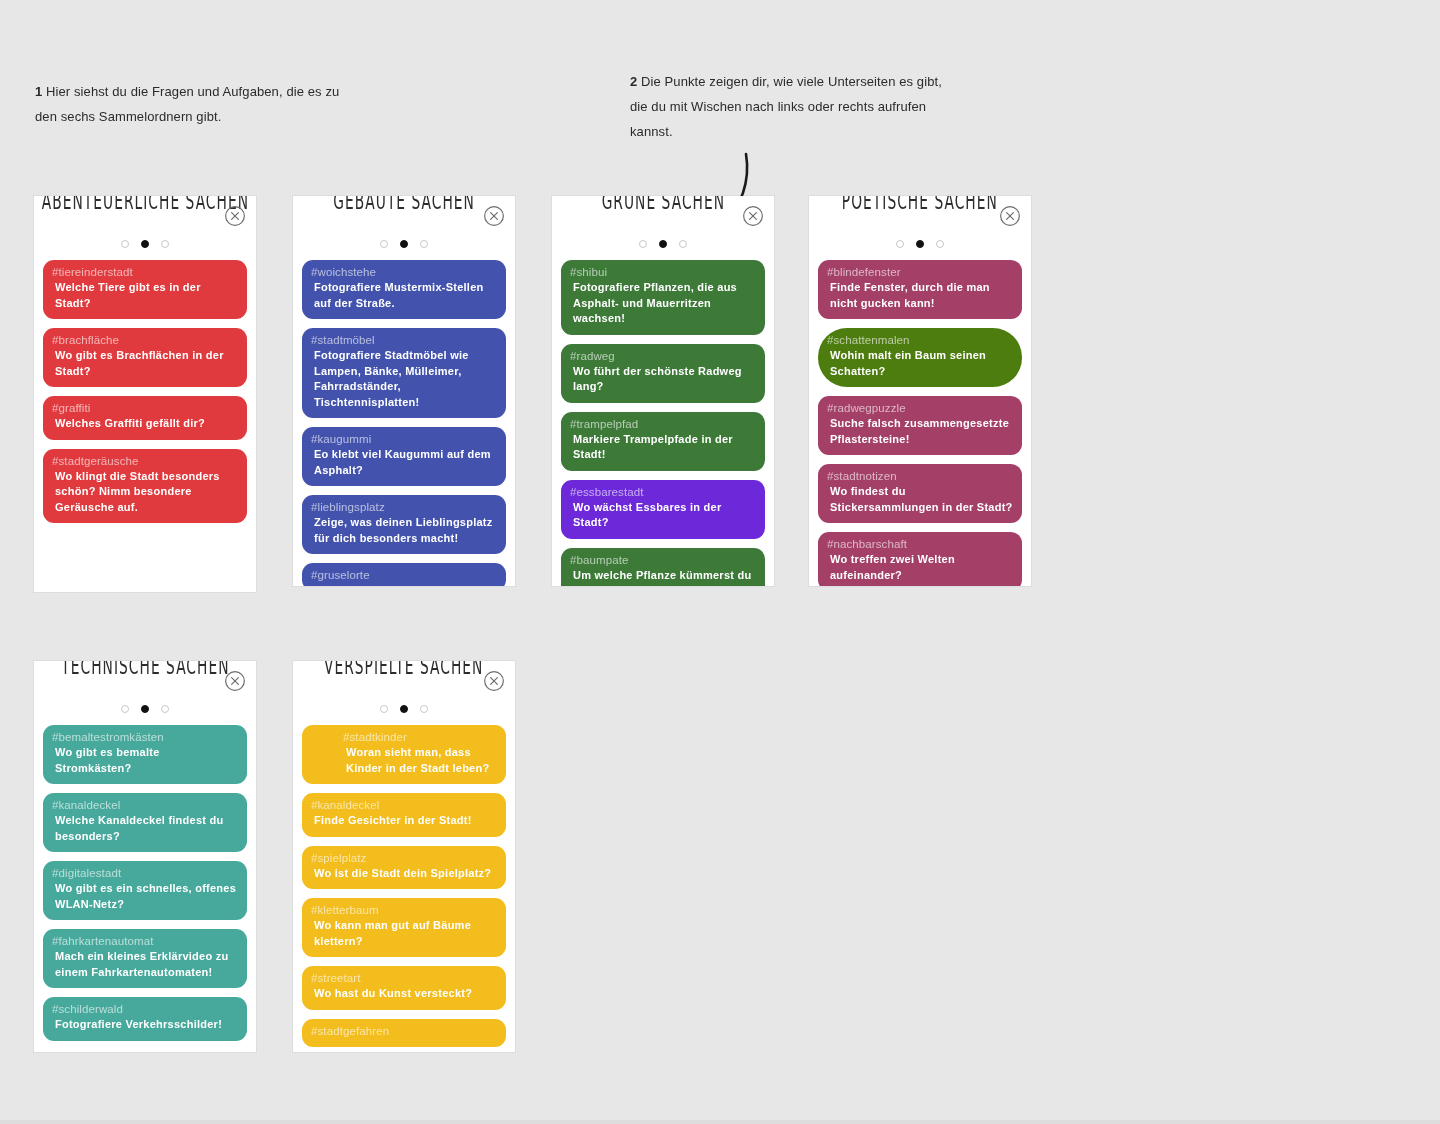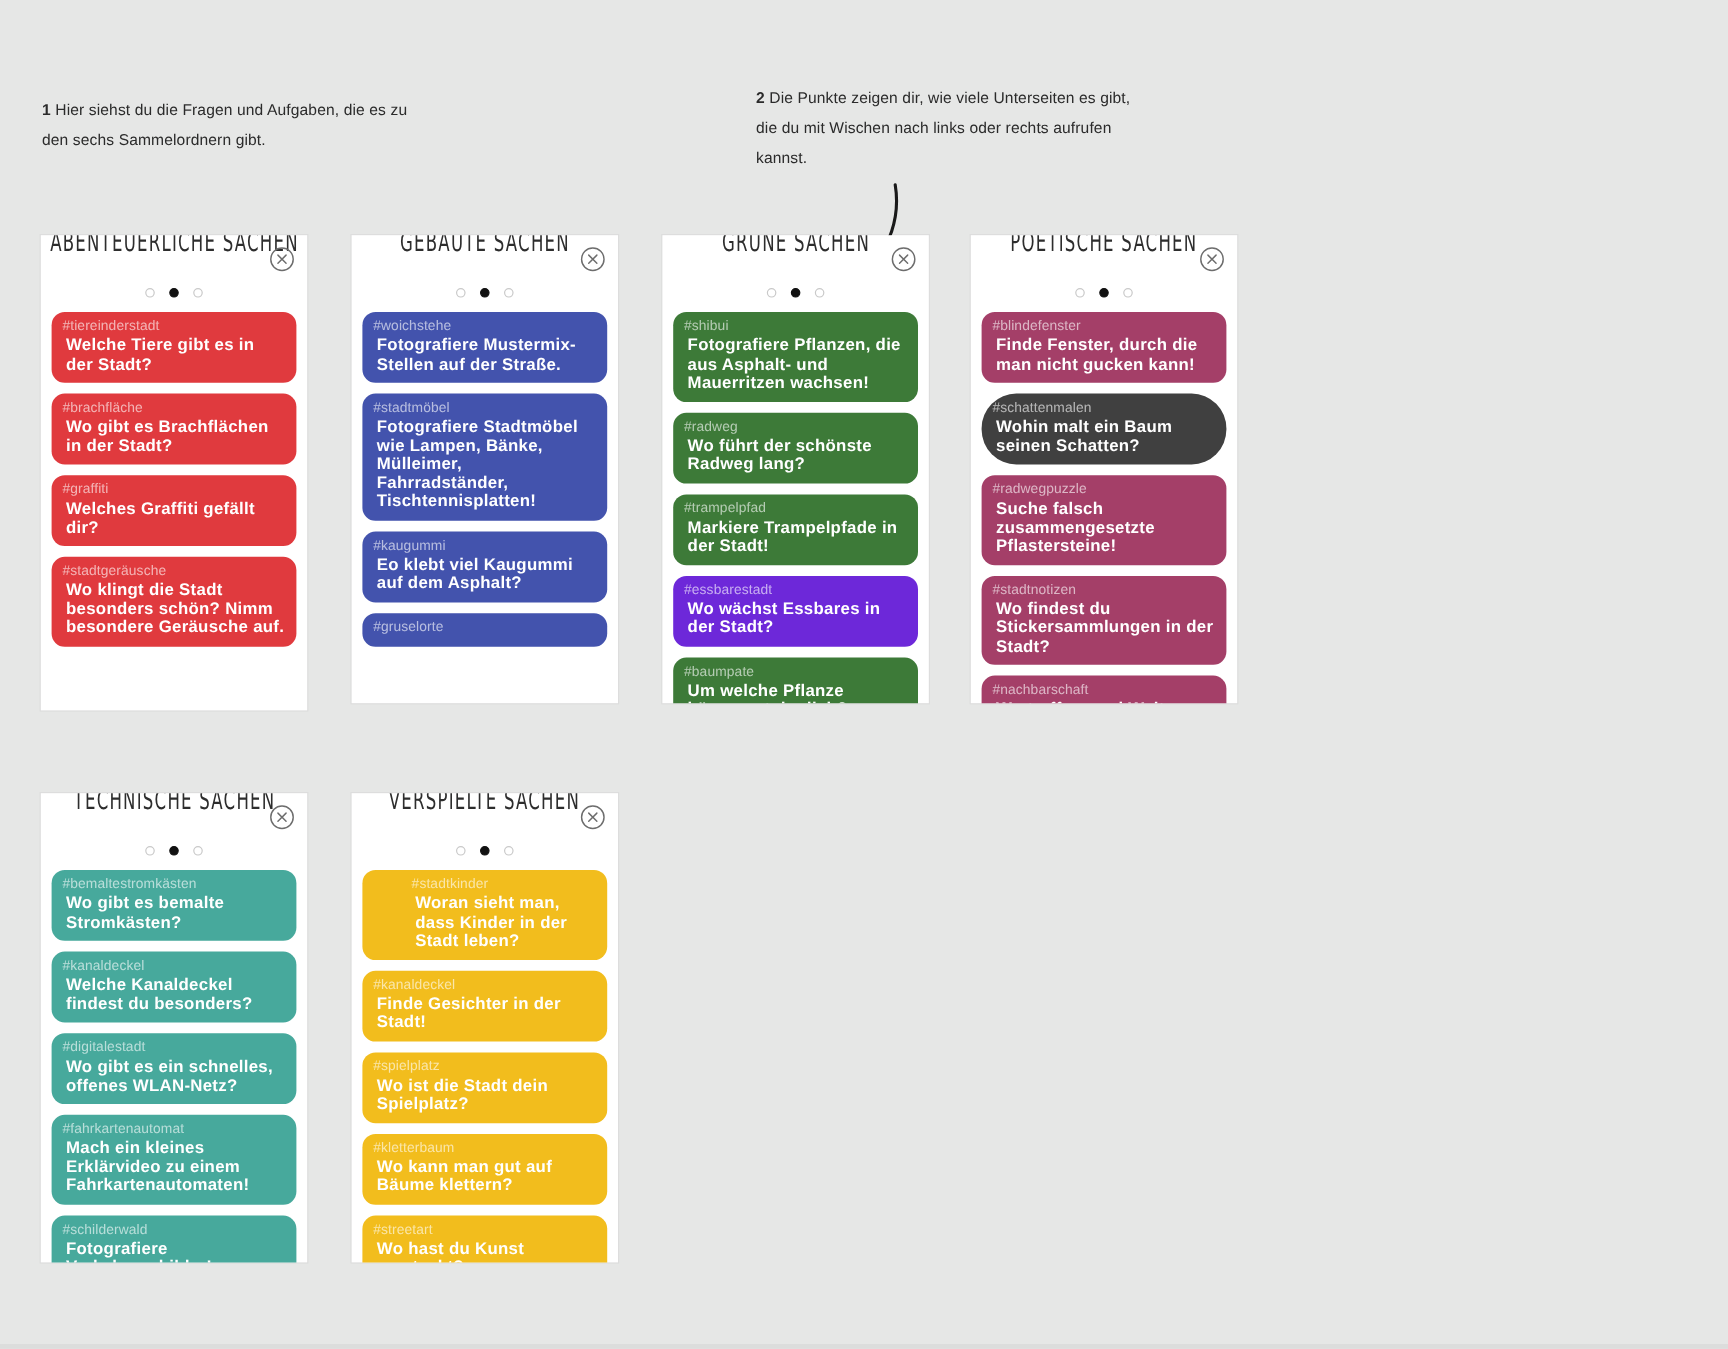--- a/index.html
+++ b/index.html
@@ -116,21 +116,21 @@
     display: block;
     font-size: 11.5px;
     line-height: 14px;
     color: rgba(255,255,255,0.62);
     letter-spacing: 0.1px;
     font-weight: 400;
     margin-bottom: 1px;
   }
   .task .txt {
     display: block;
-    font-size: 14px;
+    font-size: 11px;
     line-height: 15.5px;
     font-weight: bold;
     color: #ffffff;
     letter-spacing: 0.25px;
     padding-left: 3px;
   }
 
   
   #card-adventure { left: 34px;  top: 196px; width: 222px; height: 396px; }
   #card-built     { left: 293px; top: 196px; width: 222px; height: 390px; }
@@ -209,20 +209,24 @@
         </div>
         <div class="task" style="background: rgb(67, 83, 173);">
           <span class="tag">#stadtmöbel</span>
           <span class="txt">Fotografiere Stadtmöbel wie Lampen, Bänke, Mülleimer, Fahrradständer, Tischtennisplatten!</span>
         </div>
         <div class="task" style="background: rgb(67, 83, 173);">
           <span class="tag">#kaugummi</span>
           <span class="txt">Eo klebt viel Kaugummi auf dem Asphalt?</span>
         </div>
         <div class="task" style="background: rgb(67, 83, 173);">
+          <span class="tag">#lieblingsplatz</span>
+          <span class="txt">Zeige, was deinen Lieblingsplatz für dich besonders macht!</span>
+        </div>
+        <div class="task" style="background: rgb(67, 83, 173);">
           <span class="tag">#gruselorte</span>
         </div>
       </div>
     </div>
   <div class="card" id="card-green">
       <div class="card-header">
         <div class="card-title">GRÜNE SACHEN</div>
         <div class="close-icon"><svg viewBox="0 0 24 24" width="22" height="22" fill="none">
             <circle cx="12" cy="12" r="10.2" stroke="#6d6d6d" stroke-width="1.3"></circle>
             <path d="M8.3 8.3 L15.7 15.7 M15.7 8.3 L8.3 15.7" stroke="#6d6d6d" stroke-width="1.3" stroke-linecap="round"></path>
@@ -267,21 +271,21 @@
       <div class="dots">
         <span class="dot"></span>
         <span class="dot active"></span>
         <span class="dot"></span>
       </div>
       <div class="tasks">
         <div class="task" style="background: rgb(164, 63, 104);">
           <span class="tag">#blindefenster</span>
           <span class="txt">Finde Fenster, durch die man nicht gucken kann!</span>
         </div>
-        <div class="task" style="background: #404040; border-radius: 29px;">
+        <div class="task" style="background: #4d7c0f; border-radius: 29px;">
           <span class="tag">#schattenmalen</span>
           <span class="txt">Wohin malt ein Baum seinen Schatten?</span>
         </div>
         <div class="task" style="background: rgb(164, 63, 104);">
           <span class="tag">#radwegpuzzle</span>
           <span class="txt">Suche falsch zusammengesetzte Pflastersteine!</span>
         </div>
         <div class="task" style="background: rgb(164, 63, 104);">
           <span class="tag">#stadtnotizen</span>
           <span class="txt">Wo findest du Stickersammlungen in der Stadt?</span>

